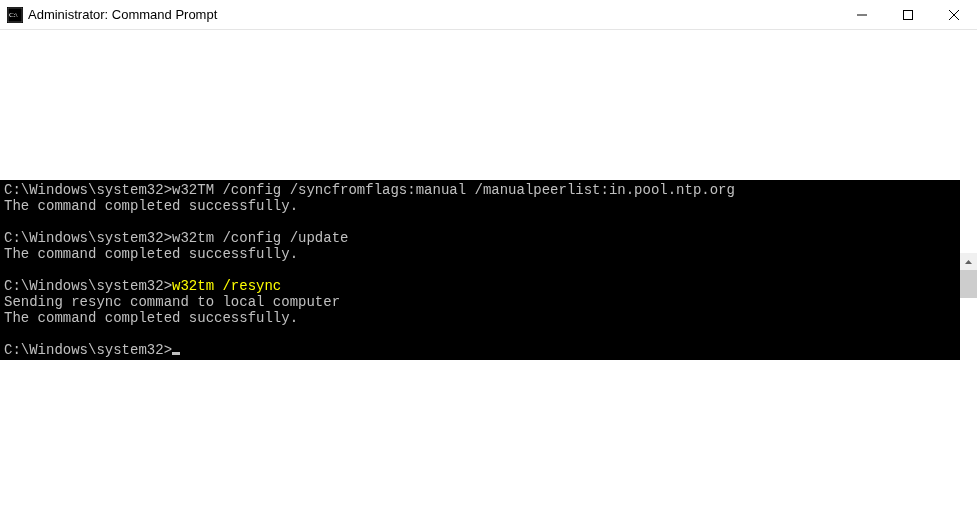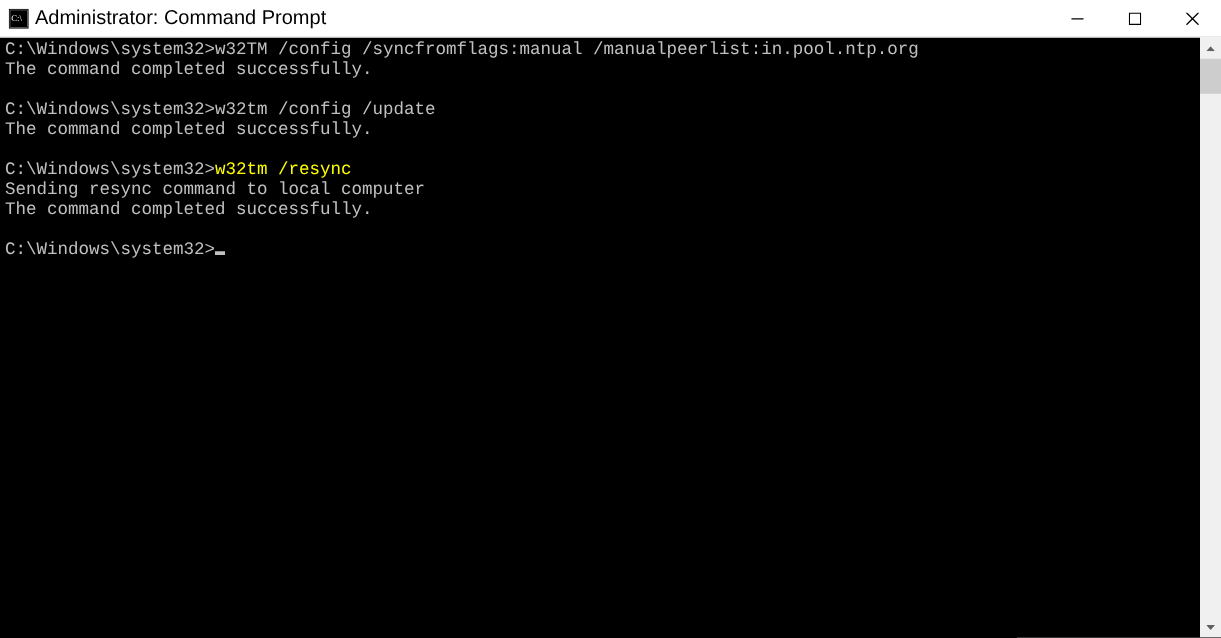--- a/index.html
+++ b/index.html
@@ -32,21 +32,21 @@
     .titlebar-icon {
       width: 16px;
       height: 16px;
       margin-left: 7px;
       margin-right: 5px;
       display: inline-flex;
       align-items: center;
       justify-content: center;
     }
     .titlebar-title {
-      font-size: 16px;
+      font-size: 13px;
       color: #000;
       flex: 0 0 auto;
     }
     .titlebar-spacer {
       flex: 1;
     }
     .win-controls {
       display: flex;
       height: 100%;
     }
@@ -57,20 +57,21 @@
       align-items: center;
       justify-content: center;
       background: transparent;
       border: none;
       cursor: pointer;
     }
     .console-wrap {
       flex: 1;
       display: flex;
       overflow: hidden;
+      align-items: center;
     }
     .console {
       flex: 1;
       background: #000;
       color: #c0c0c0;
       font-family: Consolas, "Courier New", monospace;
       font-size: 14px;
       line-height: 16px;
       padding: 2px 4px;
       white-space: pre;

